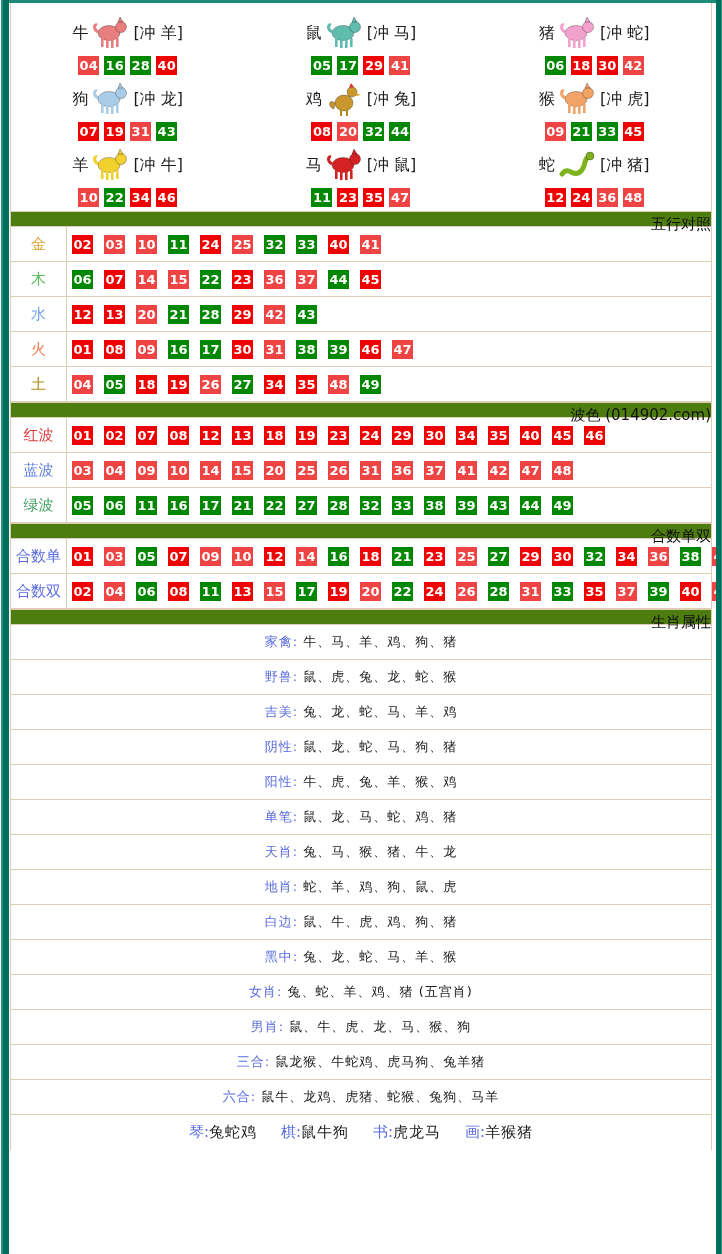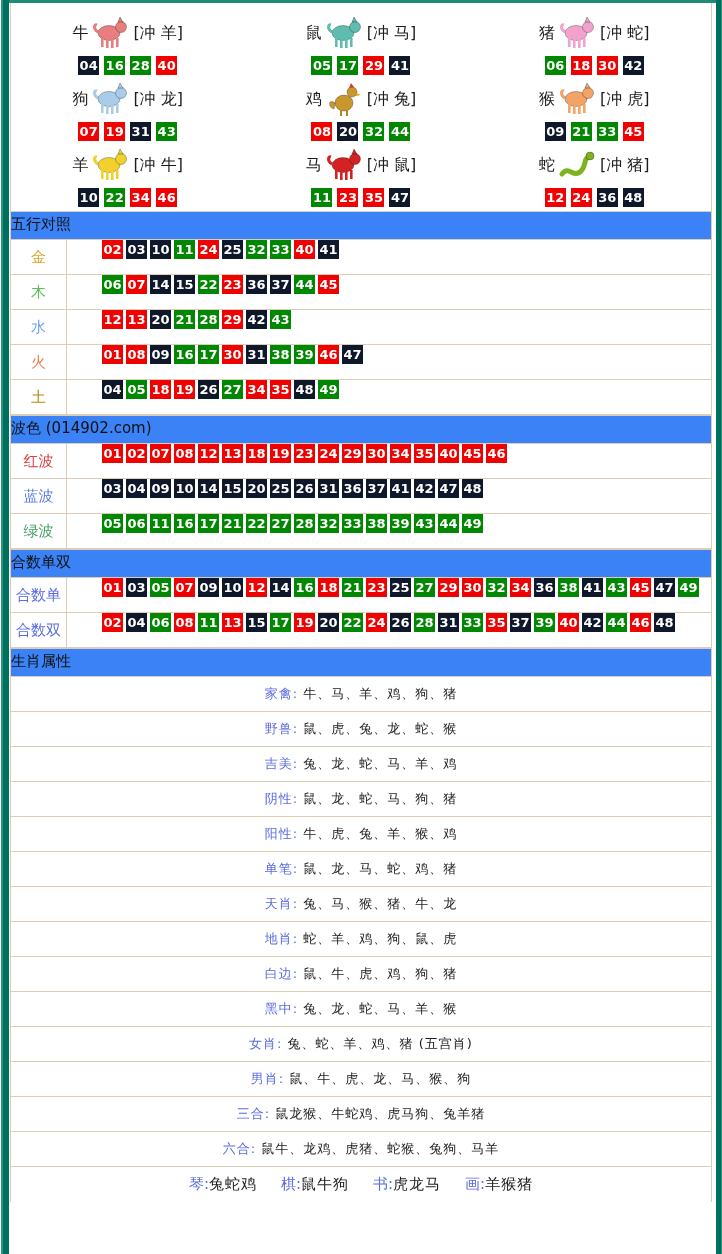--- a/index.html
+++ b/index.html
@@ -27,33 +27,33 @@
   .z-top  { display:flex; align-items:center; justify-content:center; height:40px;
             font-size:16px; color:#1c1c1c; white-space:nowrap; }
   .z-name { margin-right:1px; }
   .z-icon { display:inline-flex; align-items:center; margin:0 2px; }
   .z-nums { display:flex; gap:5px; margin-top:3px; }
 
   
   .tile { display:inline-block; min-width:21px; height:19px; line-height:19px; padding:0 1px;
           text-align:center; color:#fff; font-size:13px; font-weight:bold; }
   .tile.red   { background:#ee0202; }
-  .tile.blue  { background:#0f172a; }
+  .tile.blue  { background:#ef4444; }
   .tile.green { background:#018701; }
 
   
-  .sec-header { height:29px; line-height:25px; text-align:left; background:#3b82f6;
+  .sec-header { height:16px; line-height:25px; text-align:right; background:#4d7c0f;
                 border-top:1px solid #dccdb4; border-bottom:1px solid #dccdb4;
                 font-size:15px; color:#111; }
 
   
   .lrow  { display:flex; align-items:stretch; height:35px; border-bottom:1px solid #dccdb4; }
   .lcell { width:56px; flex:0 0 56px; display:flex; align-items:center; justify-content:center;
            border-right:1px solid #dccdb4; font-size:15px; }
-  .ncell { display:flex; align-items:flex-start; gap:3px; padding-left:5px; flex:1; flex-wrap:nowrap;margin-left:30px; }
+  .ncell { display:flex; align-items:center; gap:11px; padding-left:5px; flex:1; flex-wrap:nowrap; }
 
   
   .arow   { height:35px; line-height:34px; border-bottom:1px solid #dccdb4;
             text-align:center; font-size:13px; color:#1c1c1c; letter-spacing:1px; }
   .alabel { color:#5a6cdf; }
   .avalue { color:#1c1c1c; }
 
   
   .frow { height:35px; display:flex; justify-content:center; align-items:center; gap:24px;
           font-size:15px; letter-spacing:1px; }

